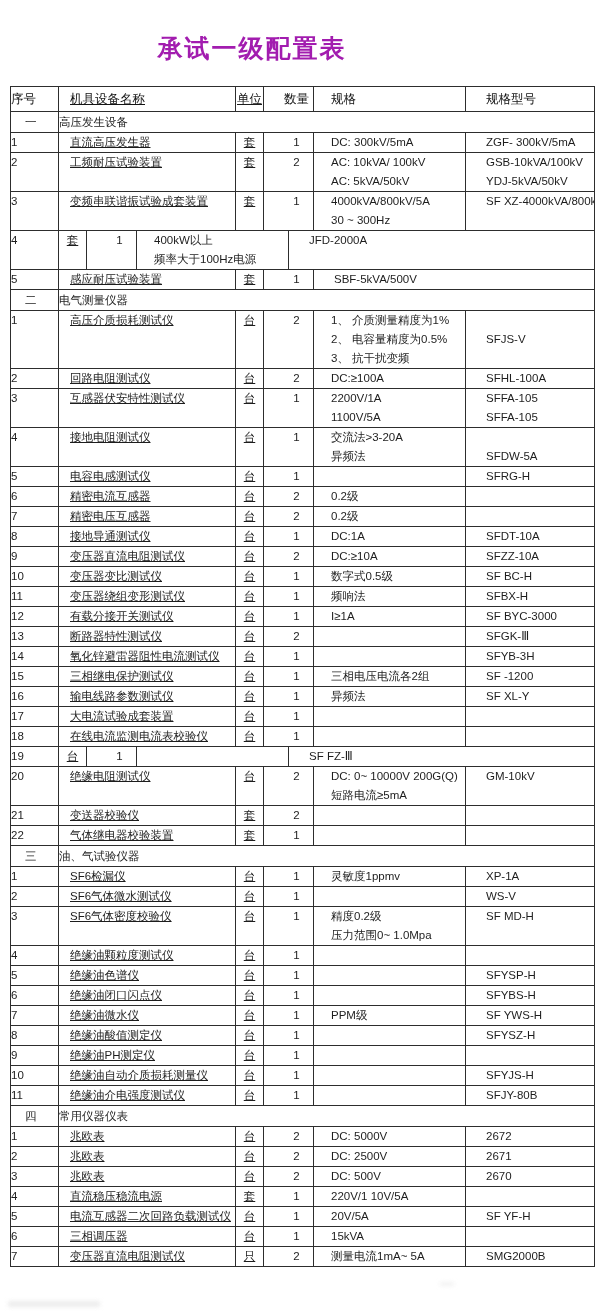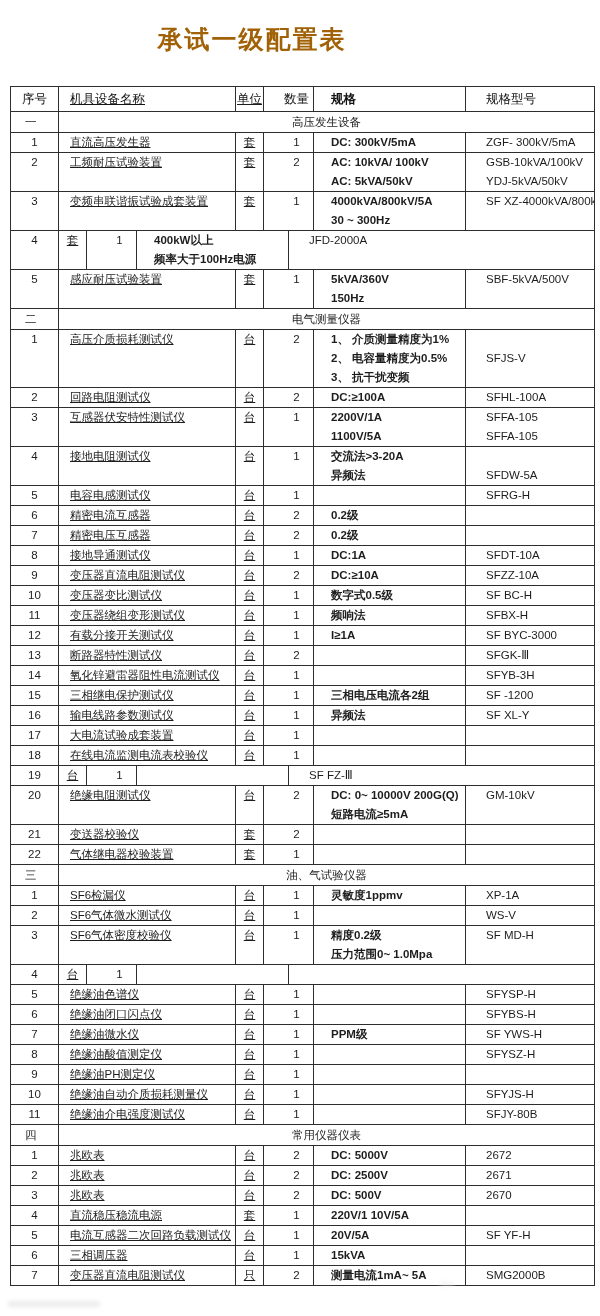--- a/index.html
+++ b/index.html
@@ -2,48 +2,48 @@
 <html><head>
 <meta charset="utf-8">
 <style>
   html,body{margin:0;padding:0;}
   body{
     width:600px;height:1316px;background:#ffffff;position:relative;overflow:hidden;
     font-family:"Liberation Sans","DejaVu Sans",sans-serif;color:#1d1d1d;
     -webkit-font-smoothing:antialiased;
   }
   .title{
-    position:absolute;top:23px;left:0;width:504px;text-align:center;
-    font-size:25px;font-weight:700;letter-spacing:2px;color:#a16207;
+    position:absolute;top:32px;left:0;width:504px;text-align:center;
+    font-size:25px;font-weight:700;letter-spacing:2px;color:#a21caf;
   }
   .tbl{
     position:absolute;left:10px;top:86px;width:583px;
     border:1px solid #2d2d2d;box-sizing:content-box;background:#fff;
   }
   .tr{display:flex;border-bottom:1px solid #2d2d2d;}
   .tr:last-child{border-bottom:none;}
   .td{border-right:1px solid #2d2d2d;box-sizing:border-box;overflow:hidden;}
   .td:last-child{border-right:none;}
   .c0{width:48px;flex:0 0 48px;}
   .c1{width:177px;flex:0 0 177px;}
   .c2{width:28px;flex:0 0 28px;text-decoration:underline;}
   .c3{width:34px;flex:0 0 34px;margin-left:16px;}
-  .c4{width:152px;flex:0 0 152px;font-weight:bold;}
+  .c4{width:152px;flex:0 0 152px;}
   .c5{flex:1;}
   .cmerge{flex:1;}
   .line{height:19px;line-height:19px;font-size:11.5px;white-space:nowrap;overflow:hidden;}
-  .c0 .line{text-align:center;}
+  .c0 .line{}
   .c1 .line{padding-left:11px;text-decoration:underline;}
   .c2 .line,.c3 .line{text-align:center;}
   .c4 .line{padding-left:17px;}
   .c5 .line{padding-left:20px;}
   .hdr .line{height:24px;line-height:24px;font-size:12.5px;color:#141414;}
   .sec .line{height:20px;line-height:20px;}
   .sec .c0 .line{text-align:left;padding-left:14px;}
-  .cmerge .line{text-align:center;padding:0;}
+  .cmerge .line{padding:0;}
   .smudge{position:absolute;background:#e8e8e8;filter:blur(2px);}
   .smudge.a{left:8px;top:1301px;width:92px;height:6px;opacity:.8;}
   .smudge.b{left:440px;top:1282px;width:14px;height:4px;opacity:.6;}
 </style>
 </head>
 <body>
 
 <div class="page">
   <div class="title">承试一级配置表</div>
   <div class="tbl">
@@ -162,24 +162,20 @@
         </div>
         <div class="td c1">
           <div class="line">感应耐压试验装置</div>
         </div>
         <div class="td c2">
           <div class="line">套</div>
         </div>
         <div class="td c3">
           <div class="line">1</div>
         </div>
-        <div class="td c4">
-          <div class="line">5kVA/360V</div>
-          <div class="line">150Hz</div>
-        </div>
         <div class="td c5">
           <div class="line">SBF-5kVA/500V</div>
         </div>
       </div>
       <div class="tr sec">
         <div class="td c0">
           <div class="line">二</div>
         </div>
         <div class="td cmerge">
           <div class="line">电气测量仪器</div>
@@ -665,20 +661,23 @@
           <div class="line">精度0.2级</div>
           <div class="line">压力范围0~ 1.0Mpa</div>
         </div>
         <div class="td c5">
           <div class="line">SF MD-H</div>
         </div>
       </div>
       <div class="tr">
         <div class="td c0">
           <div class="line">4</div>
+        </div>
+        <div class="td c1">
+          <div class="line">绝缘油颗粒度测试仪</div>
         </div>
         <div class="td c2">
           <div class="line">台</div>
         </div>
         <div class="td c3">
           <div class="line">1</div>
         </div>
         <div class="td c4"></div>
         <div class="td c5"></div>
       </div>

